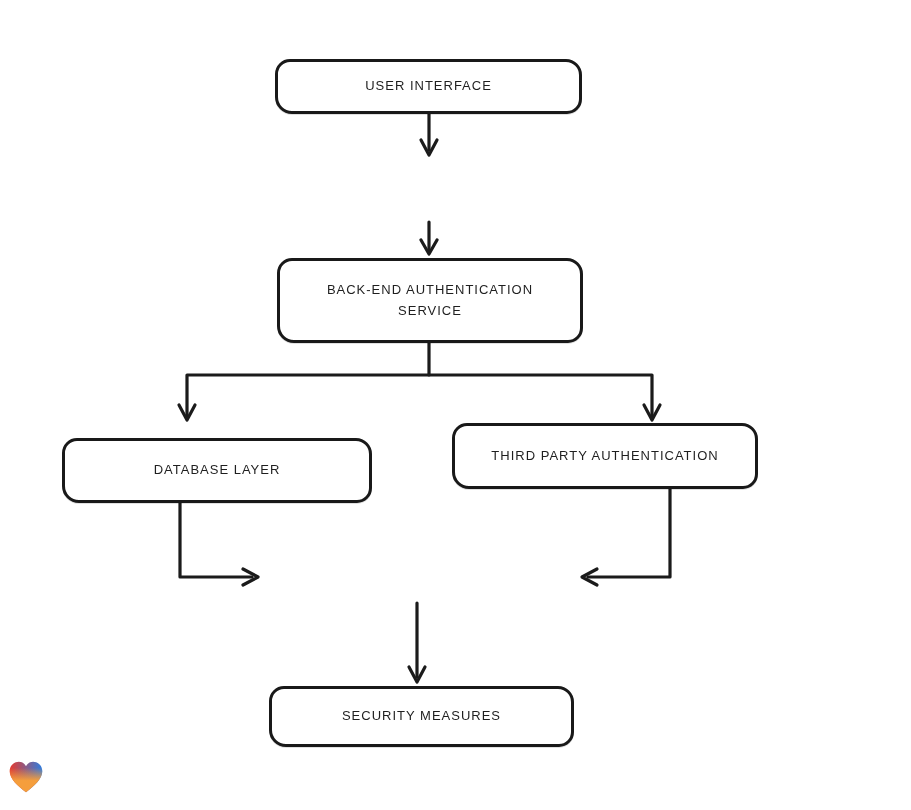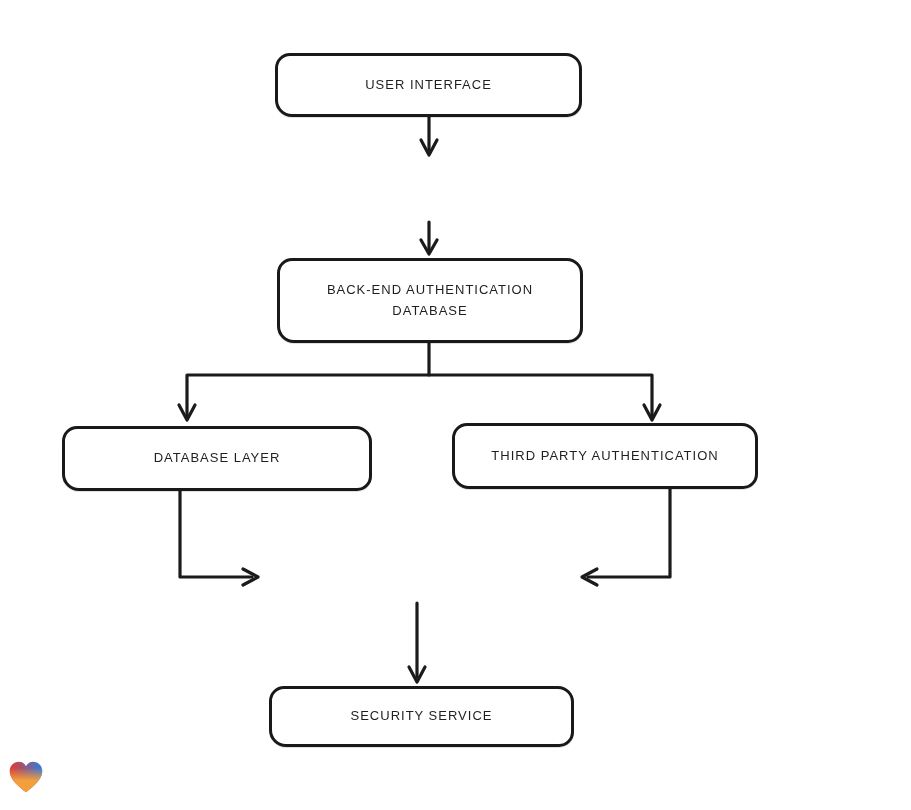--- a/index.html
+++ b/index.html
@@ -44,24 +44,24 @@
     color: #1f1f1f;
     font-size: 13px;
     letter-spacing: 1px;
     line-height: 1.6;
     box-shadow: 0 1px 0 rgba(0,0,0,0.12);
   }
   .node .label {
     display: inline-block;
   }
   
-  .n-user-interface            { left: 275px; top: 53px;  width: 307px; height: 64px; justify-content: center; }
+  .n-user-interface            { left: 275px; top: 59px;  width: 307px; height: 55px; justify-content: center; }
   .n-front-end-api-calls       { left: 276px; top: 158px; width: 306px; height: 64px; }
   .n-back-end-auth-service     { left: 277px; top: 258px; width: 306px; height: 85px; }
-  .n-database-layer            { left: 62px;  top: 426px; width: 310px; height: 65px; }
+  .n-database-layer            { left: 62px;  top: 438px; width: 310px; height: 65px; }
   .n-third-party-auth          { left: 452px; top: 423px; width: 306px; height: 66px; text-align: right; }
   .n-session-token-mgmt        { left: 266px; top: 542px; width: 308px; height: 61px; }
   .n-security-measures         { left: 269px; top: 686px; width: 305px; height: 61px; }
   .logo {
     position: absolute;
     left: 8px;
     top: 760px;
     width: 36px;
     height: 34px;
   }
@@ -94,34 +94,34 @@
     <path d="M417 603 L417 677"></path>
     <path d="M409 667 L417 682 L425 667"></path>
   </svg>
 
   <div class="node n-user-interface">
     <span class="label">USER INTERFACE</span>
   </div>
 
 
   <div class="node n-back-end-auth-service">
-    <span class="label">BACK-END AUTHENTICATION DATABASE</span>
+    <span class="label">BACK-END AUTHENTICATION SERVICE</span>
   </div>
 
   <div class="node n-database-layer">
     <span class="label">DATABASE LAYER</span>
   </div>
 
   <div class="node n-third-party-auth">
     <span class="label">THIRD PARTY AUTHENTICATION</span>
   </div>
 
 
   <div class="node n-security-measures">
-    <span class="label">SECURITY SERVICE</span>
+    <span class="label">SECURITY MEASURES</span>
   </div>
 
   <svg class="logo" viewBox="0 0 32 30" xmlns="http://www.w3.org/2000/svg">
     <defs>
       <linearGradient id="heart-rb" x1="0" y1="0" x2="1" y2="0">
         <stop offset="0" stop-color="#e63a2e"></stop>
         <stop offset="1" stop-color="#2e7de0"></stop>
       </linearGradient>
       <linearGradient id="heart-orange" x1="0" y1="0" x2="0" y2="1">
         <stop offset="0.2" stop-color="#f59e3c" stop-opacity="0"></stop>

